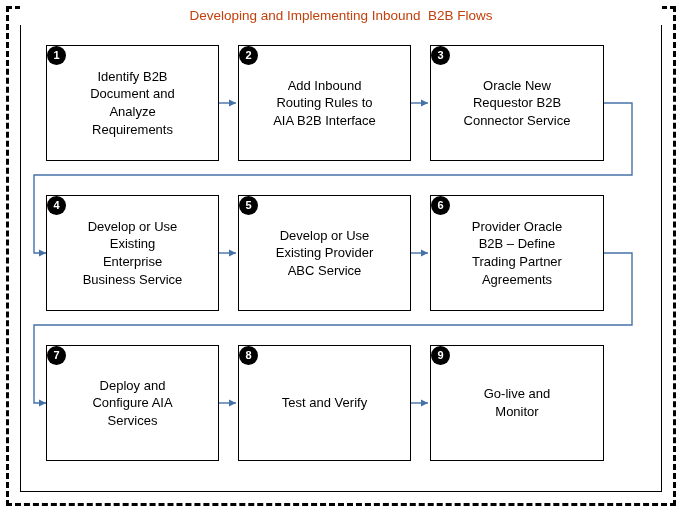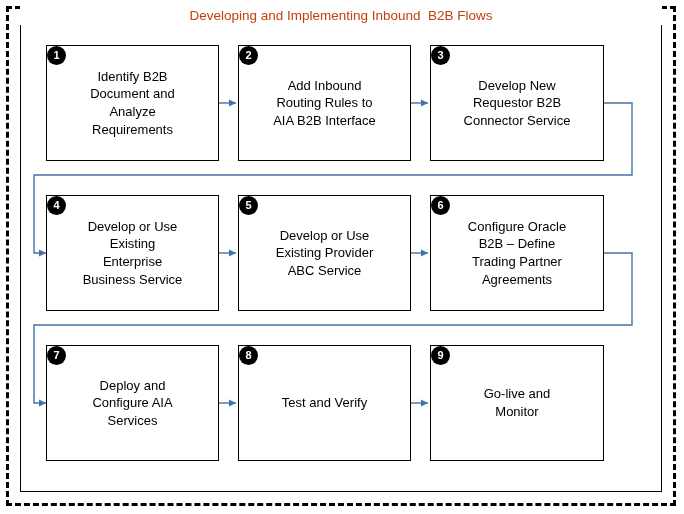--- a/index.html
+++ b/index.html
@@ -146,21 +146,21 @@
   <div class="step-num" style="left:47px; top:46px;">1</div>
 
   <div class="step-box" style="left:238px; top:45px; width:173px; height:116px;align-items:center;">
     <span class="step-label">Add Inbound
 Routing Rules to
 AIA B2B Interface</span>
   </div>
   <div class="step-num" style="left:239px; top:46px;">2</div>
 
   <div class="step-box" style="left:430px; top:45px; width:174px; height:116px;">
-    <span class="step-label">Develop New
+    <span class="step-label">Oracle New
 Requestor B2B
 Connector Service</span>
   </div>
   <div class="step-num" style="left:431px; top:46px;">3</div>
 
   <div class="step-box" style="left:46px; top:195px; width:173px; height:116px;">
     <span class="step-label">Develop or Use
 Existing
 Enterprise
 Business Service</span>
@@ -168,21 +168,21 @@
   <div class="step-num" style="left:47px; top:196px;">4</div>
 
   <div class="step-box" style="left:238px; top:195px; width:173px; height:116px;">
     <span class="step-label">Develop or Use
 Existing Provider
 ABC Service</span>
   </div>
   <div class="step-num" style="left:239px; top:196px;">5</div>
 
   <div class="step-box" style="left:430px; top:195px; width:174px; height:116px;">
-    <span class="step-label">Configure Oracle
+    <span class="step-label">Provider Oracle
 B2B – Define
 Trading Partner
 Agreements</span>
   </div>
   <div class="step-num" style="left:431px; top:196px;">6</div>
 
   <div class="step-box" style="left:46px; top:345px; width:173px; height:116px;align-items:center;">
     <span class="step-label">Deploy and
 Configure AIA
 Services</span>

